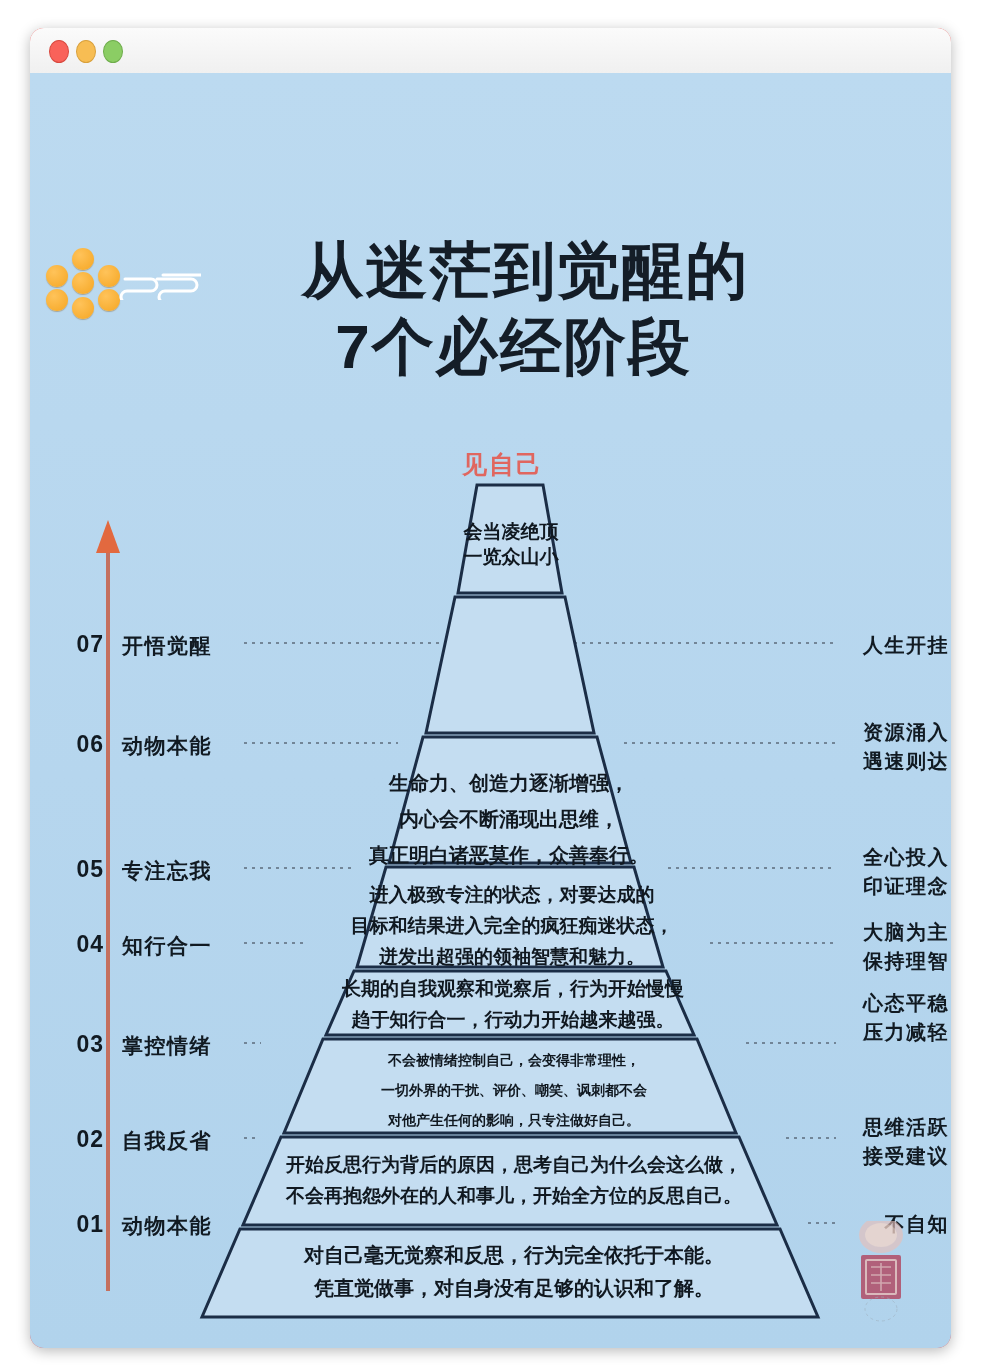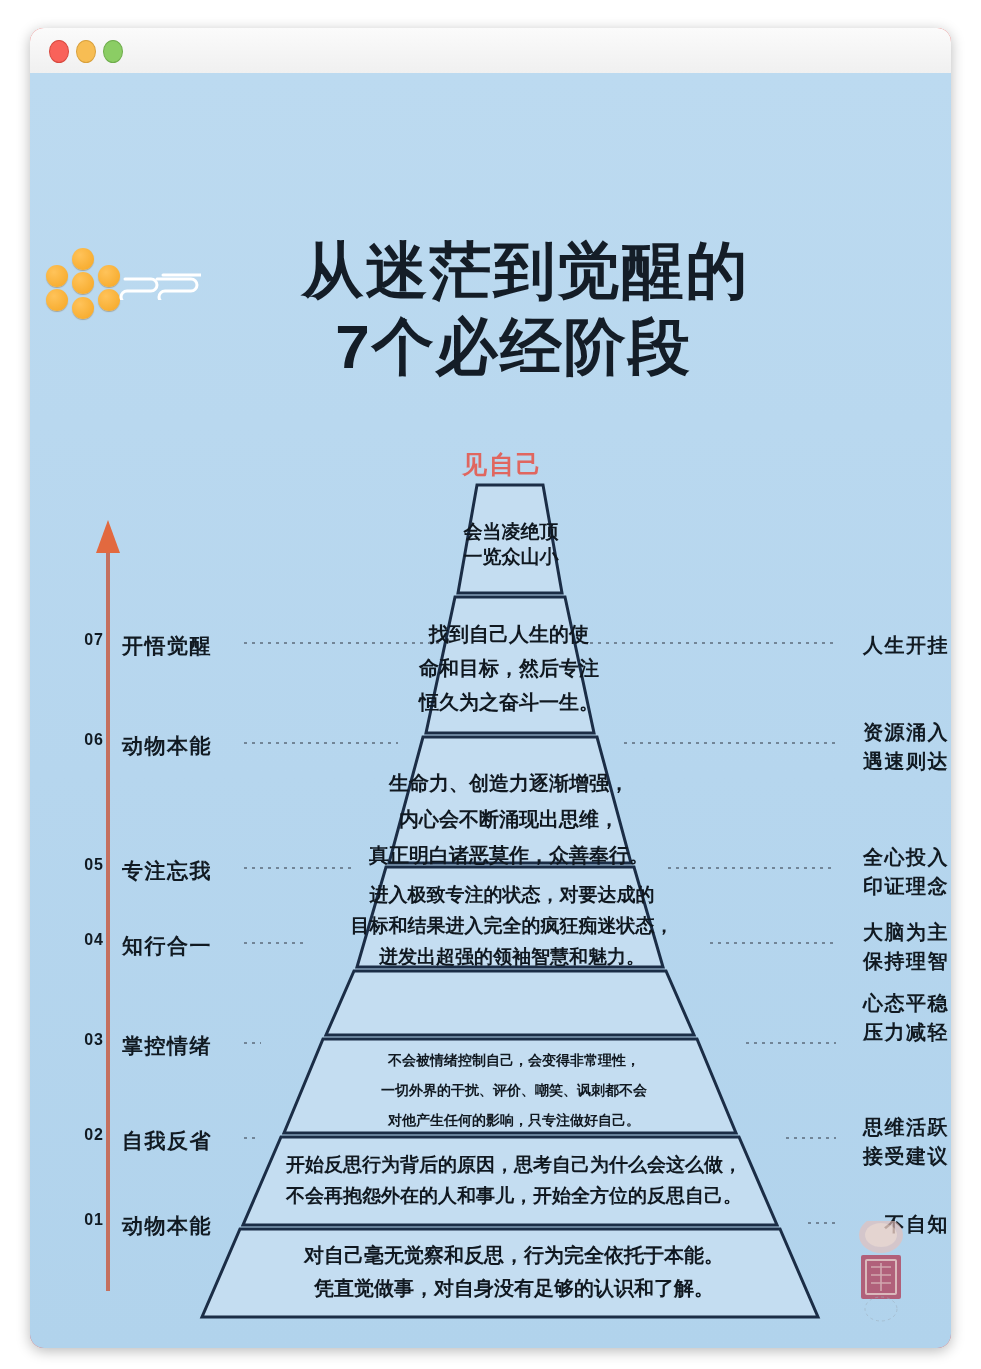--- a/index.html
+++ b/index.html
@@ -66,21 +66,21 @@
 
   .lvltext{
     position:absolute;text-align:center;color:#101820;
     font-weight:bold;line-height:1.32;white-space:pre-line;
     font-family:"Liberation Sans","DejaVu Sans",sans-serif;
   }
 
   
   .lnum{
     position:absolute;width:46px;text-align:right;
-    font-size:16px;font-weight:bold;color:#111a22;letter-spacing:1px;
+    font-size:23px;font-weight:bold;color:#111a22;letter-spacing:1px;
   }
   .lname{
     position:absolute;width:120px;text-align:left;
     font-size:21px;font-weight:bold;color:#111a22;letter-spacing:1.5px;
   }
   .rname{
     position:absolute;width:130px;text-align:right;right:18px;
     font-size:20px;font-weight:bold;color:#111a22;
     letter-spacing:1.5px;line-height:1.45;white-space:pre-line;
   }
@@ -171,29 +171,28 @@
           <polygon points="277,966 651,966 690,1060 238,1060"></polygon>
 
           <polygon points="235,1064 693,1064 731,1152 197,1152"></polygon>
 
           <polygon points="194,1156 734,1156 772,1244 156,1244"></polygon>
         </g>
       </svg>
 
       <div class="lvltext" style="left:380px;top:446px;width:170px;font-size:19px;"><span>会当凌绝顶</span><br><span>一览众山小</span></div>
 
-      <div class="lvltext" style="left:368px;top:544px;width:190px;font-size:20px;line-height:34px;">找到自己人生的使
-命和目标，然后专注
-恒久为之奋斗一生。</div>
       <div class="lvltext" style="left:318px;top:692px;width:290px;font-size:20px;line-height:36px;">生命力、创造力逐渐增强，
 内心会不断涌现出思维，
 真正明白诸恶莫作，众善奉行。</div>
       <div class="lvltext" style="left:296px;top:806px;width:340px;font-size:19px;line-height:31px;">进入极致专注的状态，对要达成的
 目标和结果进入完全的疯狂痴迷状态，
 迸发出超强的领袖智慧和魅力。</div>
+      <div class="lvltext" style="left:272px;top:900px;width:390px;font-size:19px;line-height:31px;">长期的自我观察和觉察后，行为开始慢慢
+趋于知行合一，行动力开始越来越强。</div>
       <div class="lvltext" style="left:238px;top:972px;width:460px;font-size:14px;line-height:30px;">不会被情绪控制自己，会变得非常理性，
 一切外界的干扰、评价、嘲笑、讽刺都不会
 对他产生任何的影响，只专注做好自己。</div>
       <div class="lvltext" style="left:198px;top:1076px;width:540px;font-size:19px;line-height:31px;">开始反思行为背后的原因，思考自己为什么会这么做，
 不会再抱怨外在的人和事儿，开始全方位的反思自己。</div>
       <div class="lvltext" style="left:168px;top:1166px;width:600px;font-size:20px;line-height:33px;">对自己毫无觉察和反思，行为完全依托于本能。
 凭直觉做事，对自身没有足够的认识和了解。</div>
 
       <div class="lnum" style="left:12px;top:558px;">07</div>
       <div class="lnum" style="left:12px;top:658px;">06</div>

